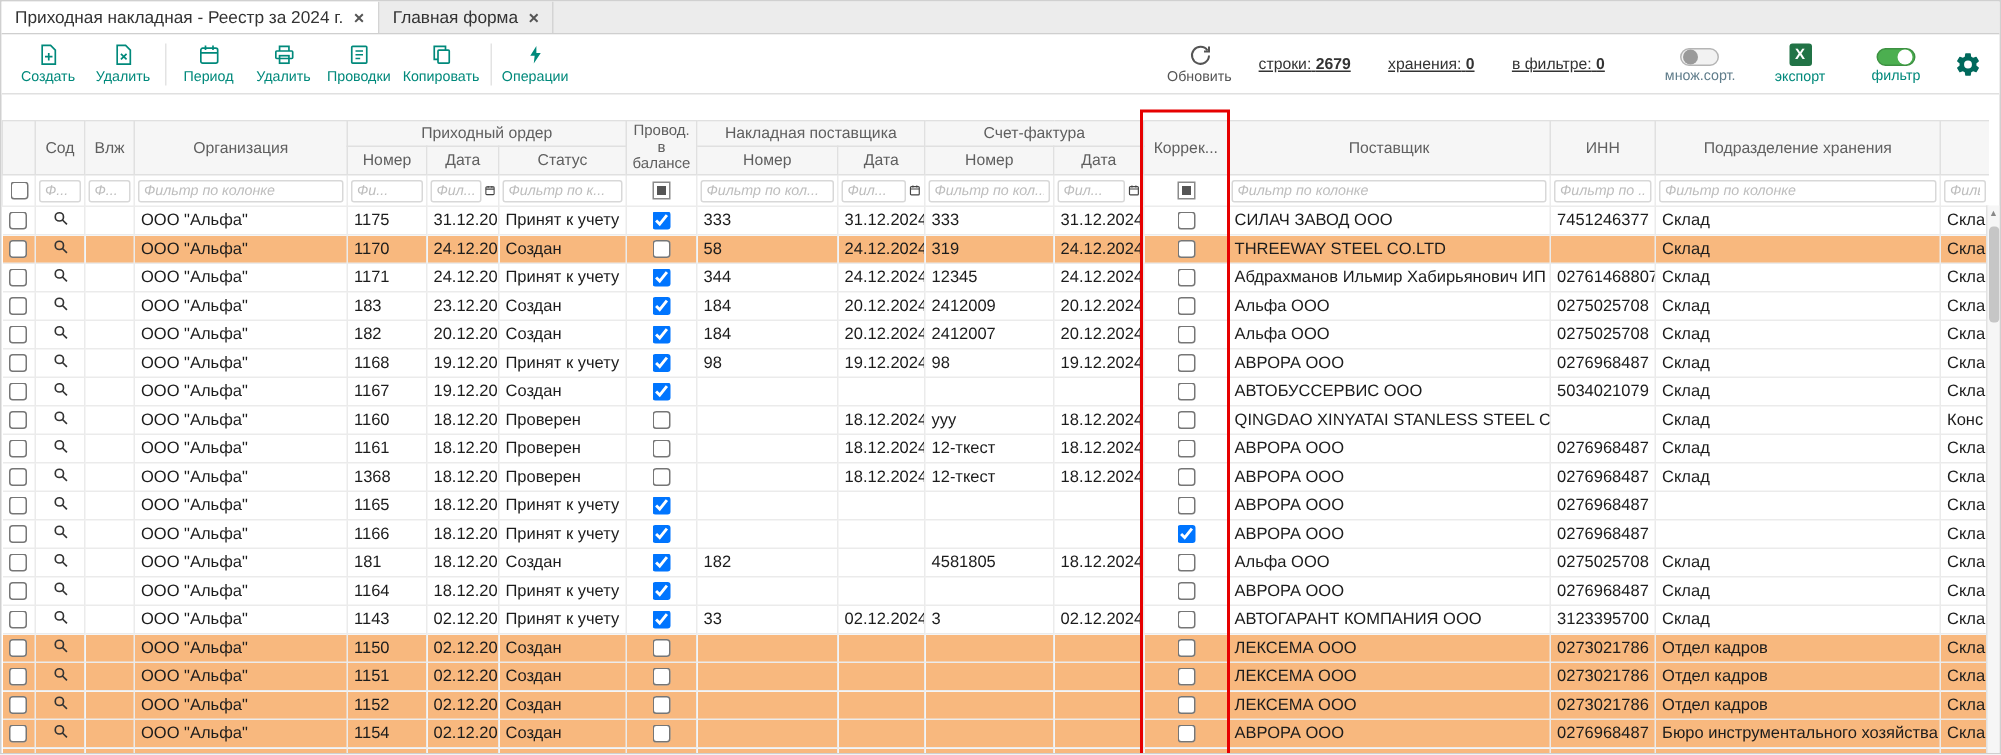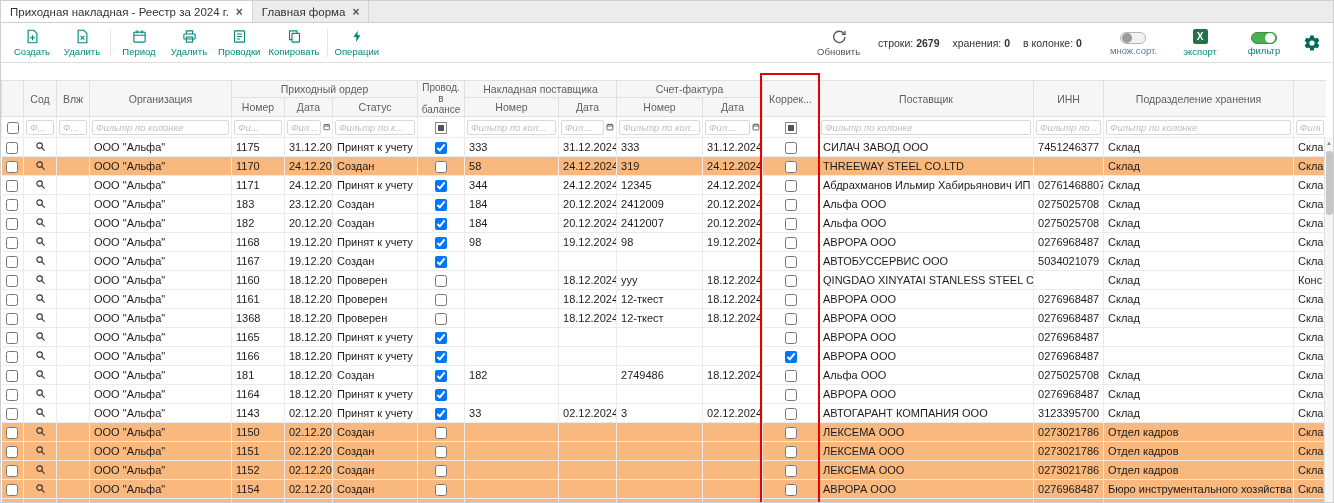--- a/index.html
+++ b/index.html
@@ -16,21 +16,21 @@
 
   
   .toolbar { display:flex; align-items:center; height:40px; padding:0 6px; background:#fff; border-bottom:1px solid #e0e0e0; }
   .tbtn { display:flex; flex-direction:column; align-items:center; justify-content:center; min-width:50px; padding:2px 4px; cursor:pointer; }
   .tbtn .ticon { height:17px; display:flex; align-items:center; }
   .tbtn .tlabel { font-size:9.5px; color:#00897b; margin-top:1px; white-space:nowrap; }
   .tsep { width:1px; height:28px; background:#e3e3e3; margin:0 3px; }
   .tb-right { margin-left:auto; display:flex; align-items:center; gap:14px; padding-right:6px; }
   .stats { font-size:10.5px; color:#333; white-space:nowrap; }
   .stats b { font-weight:bold; }
-  .stats .pair { margin-right:10px; }
+  .stats .pair { margin-right:22px;text-decoration:underline; }
   .toggle { width:26px; height:12px; border-radius:7px; position:relative; margin-top:2px; }
   .toggle.off { background:#f2f2f2; border:1px solid #b5b5b5; }
   .toggle.off::after { content:''; position:absolute; left:1px; top:0px; width:10px; height:10px; border-radius:50%; background:#9a9a9a; }
   .toggle.on { background:#4caf50; border:1px solid #3d9142; }
   .toggle.on::after { content:''; position:absolute; right:1px; top:0px; width:10px; height:10px; border-radius:50%; background:#fff; }
   .xlsicon { width:15px; height:15px; background:#217346; color:#fff; font-size:10px; font-weight:bold;
              display:flex; align-items:center; justify-content:center; border-radius:2px; }
   .gear { display:flex; align-items:center; cursor:pointer; }
 
   
@@ -155,21 +155,21 @@
           <svg width="16" height="16" viewBox="0 0 24 24" fill="none" stroke="#555" stroke-width="2">
               <path d="M19.5 7A8.5 8.5 0 1 0 21 12"></path>
               <path d="M21 3v5h-5"></path>
             </svg>
         </span>
         <span class="tlabel" style="color:#555">Обновить</span>
       </div>
       <div class="stats">
         <span class="pair"><span>строки:</span> <b>2679</b></span>
         <span class="pair"><span>хранения:</span> <b>0</b></span>
-        <span class="pair"><span>в колонке:</span> <b>0</b></span>
+        <span class="pair"><span>в фильтре:</span> <b>0</b></span>
       </div>
       <div class="tbtn">
         <span class="toggle off"></span>
         <span class="tlabel" style="color:#607d8b">множ.сорт.</span>
       </div>
       <div class="tbtn">
         <span class="ticon">
             <span class="xlsicon">X</span>
           </span>
         <span class="tlabel">экспорт</span>
@@ -549,21 +549,21 @@
                 <path d="M14.5 14.5L21 21"></path>
               </svg></td>
             <td class="c-ico"></td>
             <td>ООО "Альфа"</td>
             <td>181</td>
             <td>18.12.2024</td>
             <td>Создан</td>
             <td class="c-chk"><input type="checkbox" checked="" style=""></td>
             <td>182</td>
             <td></td>
-            <td>2749486</td>
+            <td>4581805</td>
             <td>18.12.2024</td>
             <td class="c-chk"><input type="checkbox" style=""></td>
             <td>Альфа ООО</td>
             <td>0275025708</td>
             <td>Склад</td>
             <td>Скла,</td>
           </tr>
           <tr class="">
             <td class="c-sel"><input type="checkbox" style=""></td>
             <td class="c-ico"><svg width="11" height="11" viewBox="0 0 24 24" fill="none" stroke="#333" stroke-width="2.4">

